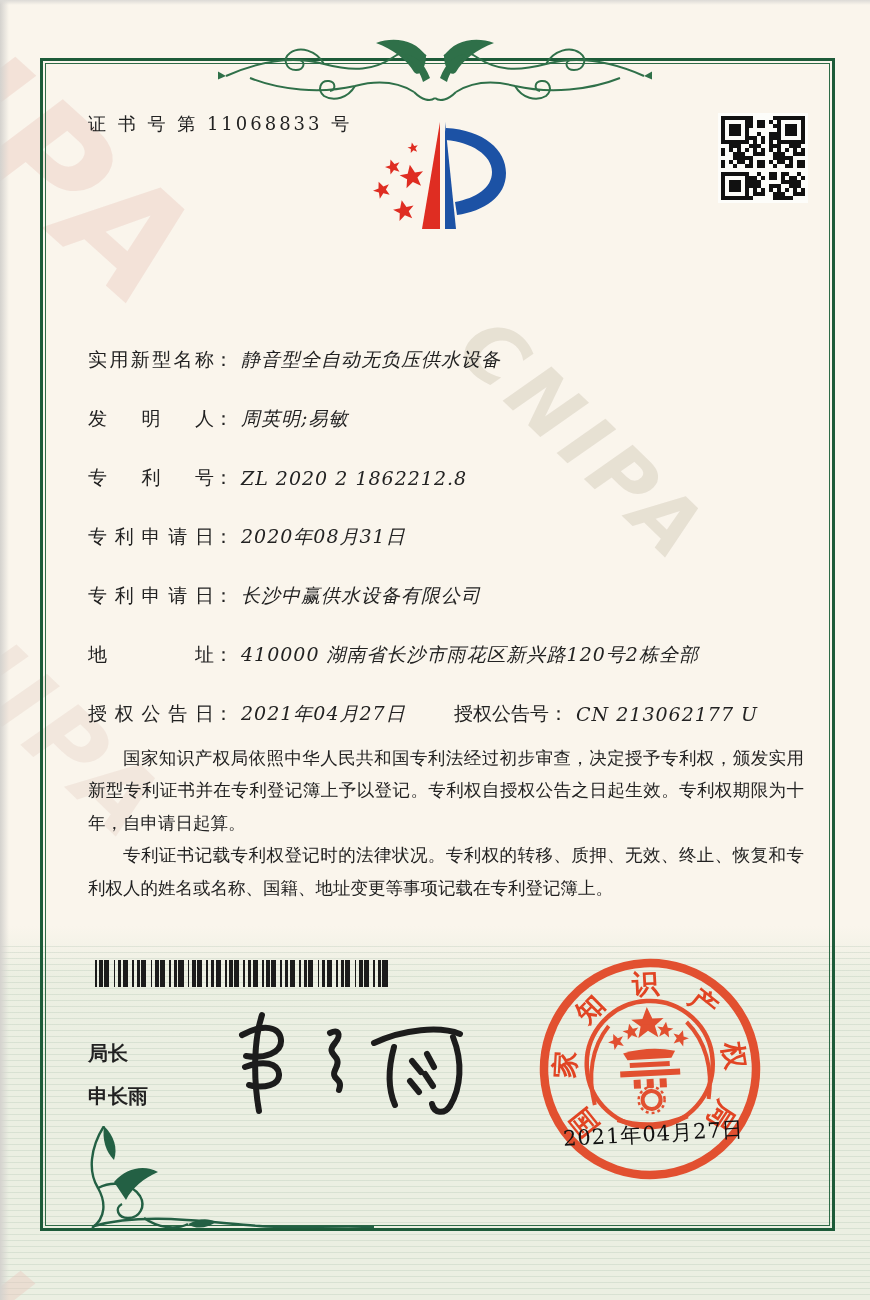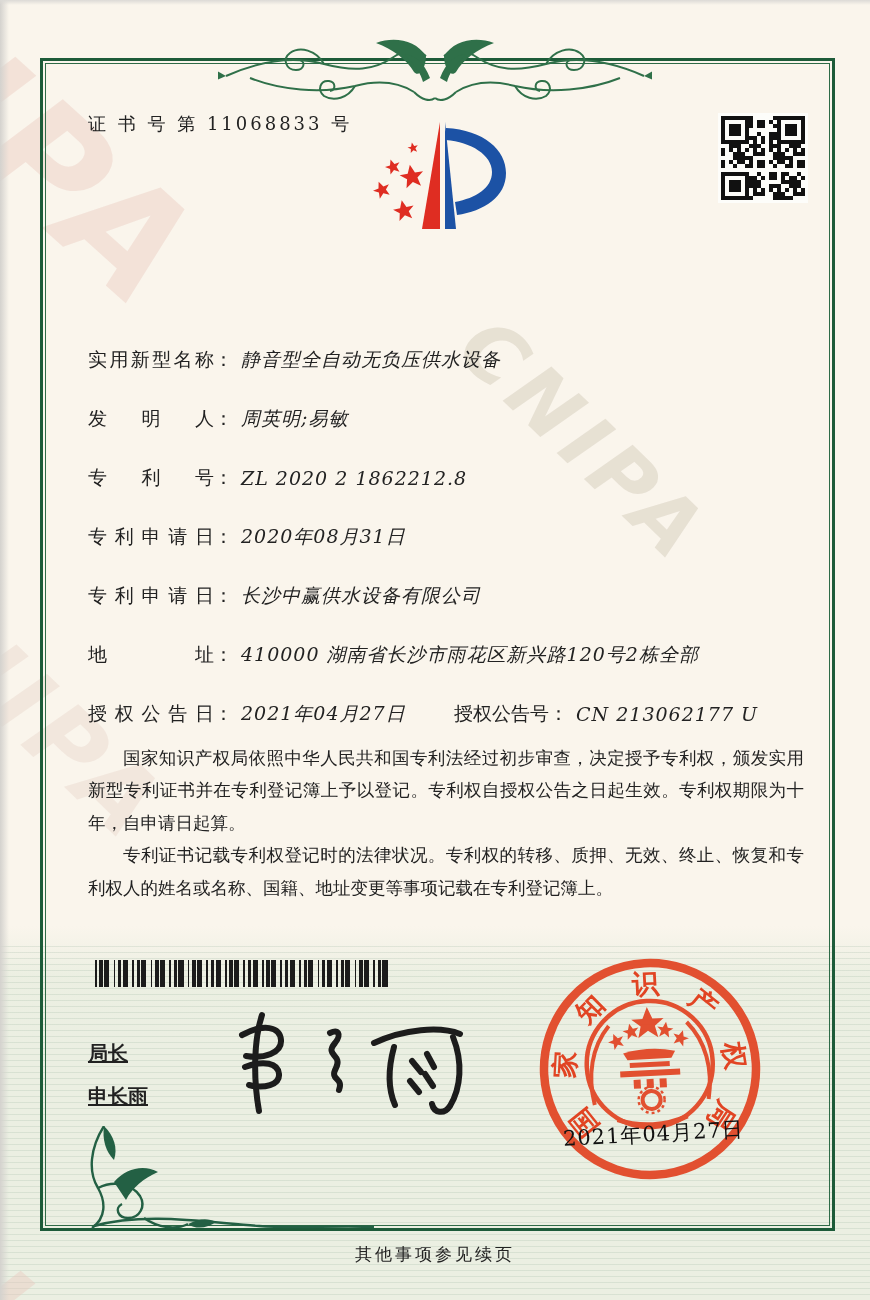--- a/index.html
+++ b/index.html
@@ -43,21 +43,21 @@
   .grant-right{position:absolute;left:366px;display:flex;align-items:center;}
   
   .paras{position:absolute;left:88px;top:742px;width:716px;font-size:17.5px;line-height:1.85;
          text-align:justify;z-index:4;}
   .paras p{margin:0;text-indent:2em;}
   
   .barcode{position:absolute;left:95px;top:960px;height:27px;display:flex;align-items:stretch;z-index:4;}
   .barcode div{background:#1b1b1b;}
   
   .officer{position:absolute;left:88px;top:1040px;z-index:5;
-           font-family:"DejaVu Sans","Liberation Sans",sans-serif;font-size:20px;font-weight:700;text-decoration:underline;}
+           font-family:"DejaVu Sans","Liberation Sans",sans-serif;font-size:20px;font-weight:700;}
   .officer .name{margin-top:16px;}
   .sig{position:absolute;left:222px;top:1005px;z-index:5;}
   
   .seal{position:absolute;left:533px;top:952px;width:234px;height:234px;z-index:5;transform:rotate(-3deg);}
   .seal svg{position:absolute;left:0;top:0;}
   .seal-arc{position:absolute;left:0;top:0;width:234px;height:234px;}
   .seal-arc span{position:absolute;left:50%;top:50%;font-size:27px;font-weight:700;color:#e14423;
                  font-family:"DejaVu Serif","Liberation Serif",serif;}
   .seal-date{position:absolute;left:0;top:168px;width:100%;text-align:center;font-size:21px;
              color:#111;letter-spacing:1px;z-index:6;font-weight:500;}
@@ -447,17 +447,16 @@
         <span style="transform: translate(-50%, -50%) rotate(-84deg) translateY(-85px);">家</span>
         <span style="transform: translate(-50%, -50%) rotate(-42deg) translateY(-85px);">知</span>
         <span style="transform: translate(-50%, -50%) rotate(0deg) translateY(-85px);">识</span>
         <span style="transform: translate(-50%, -50%) rotate(42deg) translateY(-85px);">产</span>
         <span style="transform: translate(-50%, -50%) rotate(84deg) translateY(-85px);">权</span>
         <span style="transform: translate(-50%, -50%) rotate(126deg) translateY(-85px);">局</span>
       </div>
     <div class="seal-date">2021年04月27日</div>
   </div>
 
-  <div class="note">其他事项参见续页</div>
 
   <div class="edge-l"></div>
   <div class="edge-t"></div>
 </div>
 
 </body></html>

